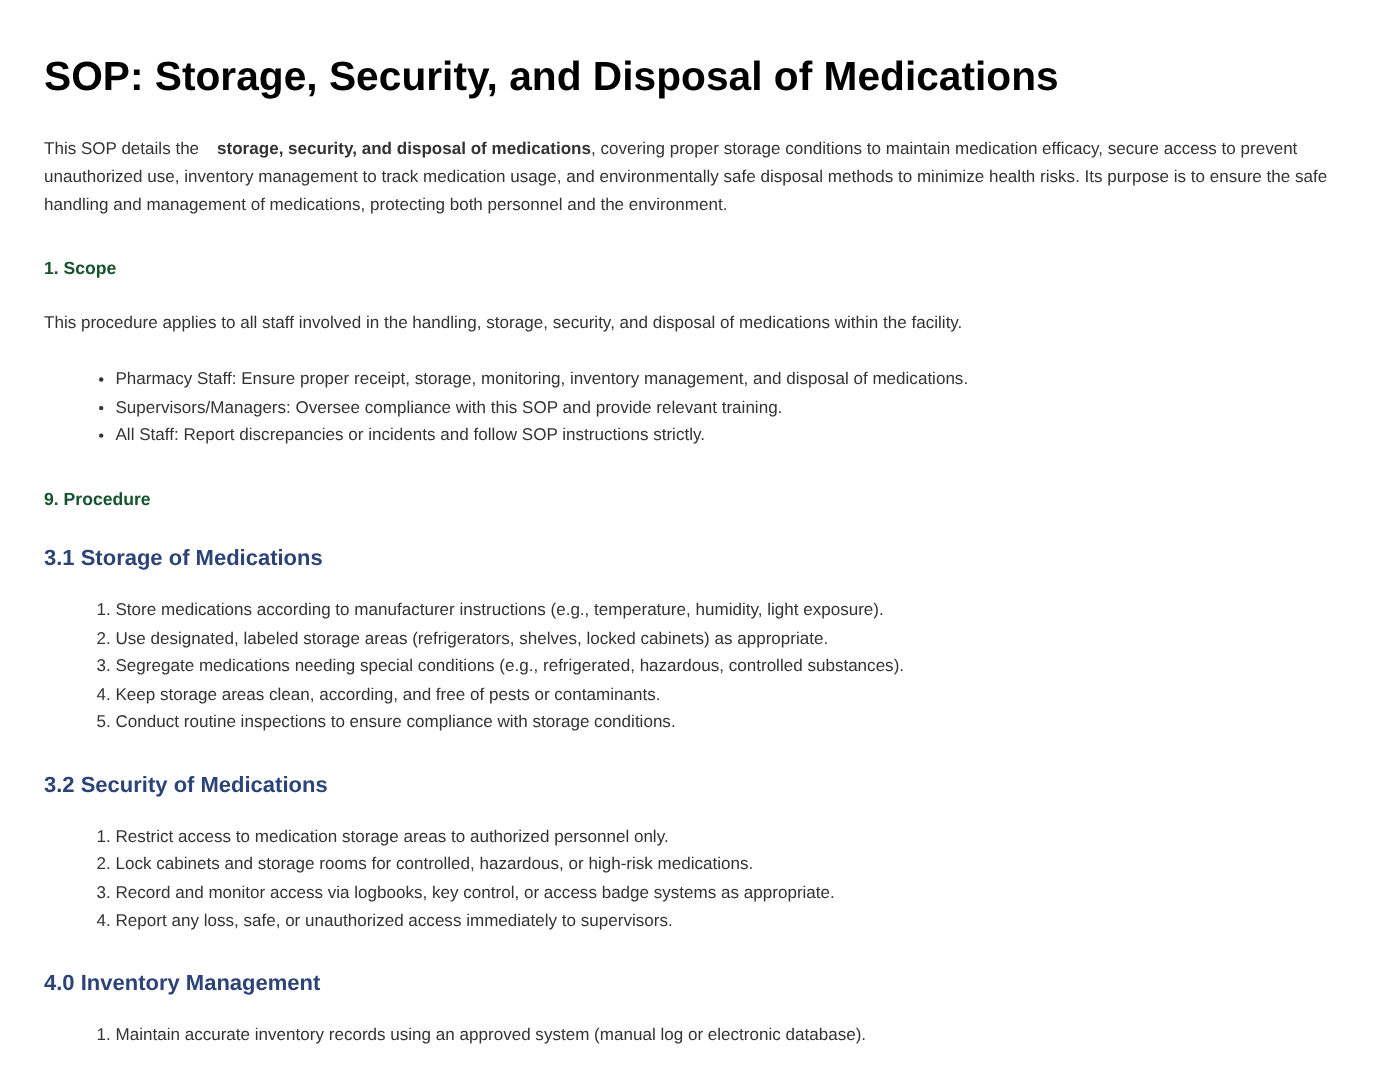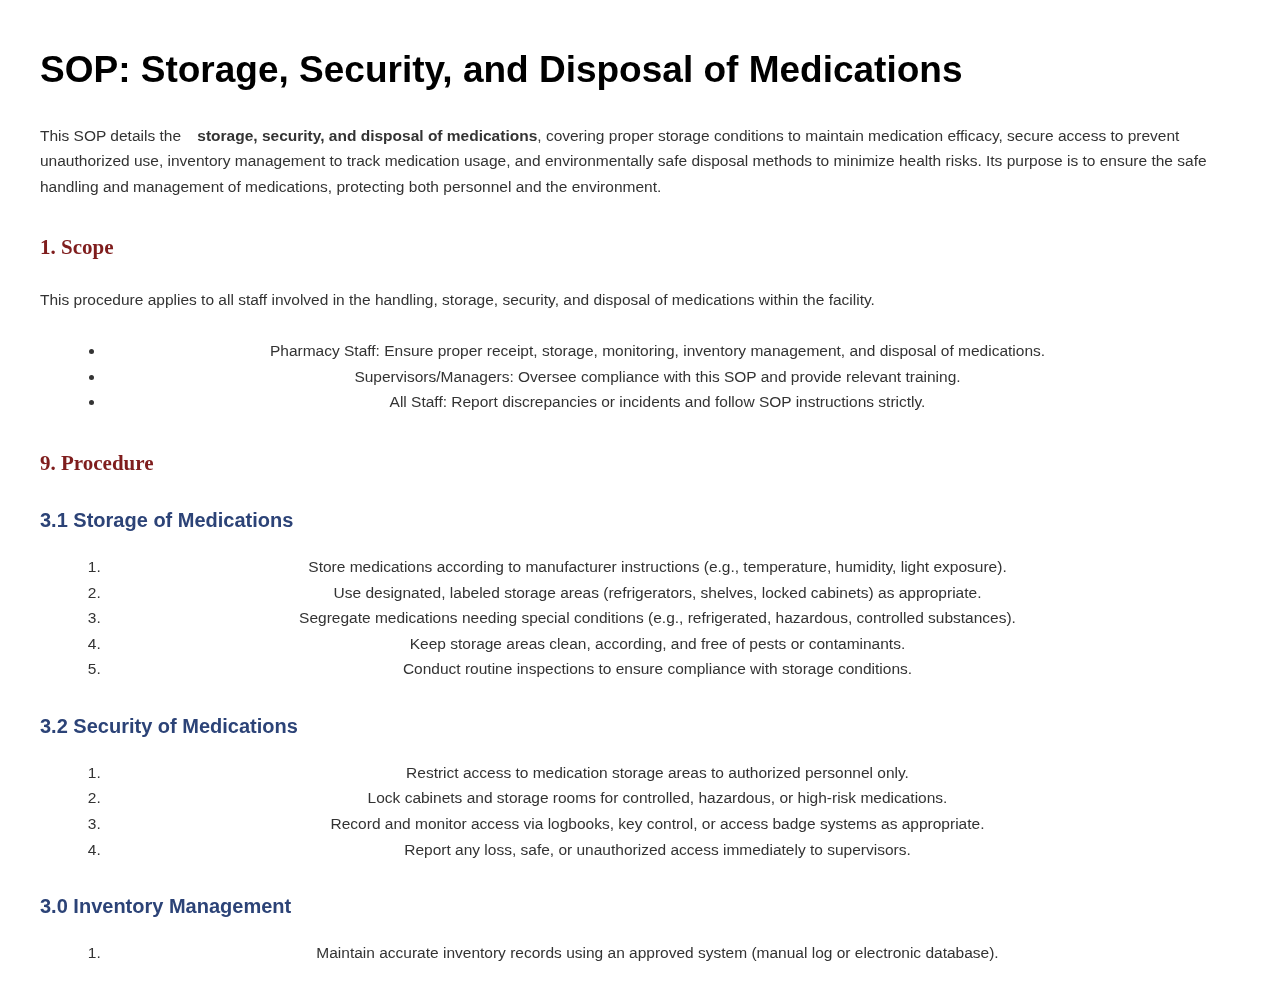--- a/index.html
+++ b/index.html
@@ -24,45 +24,43 @@
     max-width: 1170px;
   }
   h1 {
     font-size: 37px;
     line-height: 1.1;
     color: #000000;
     margin: 8px 0 32px 0;
     font-weight: bold;
   }
   h2 {
-    font-size: 21px;
-    color: #7f1d1d;
+    font-size: 16px;
+    color: #14532d;
     margin: 36px 0 26px 0;
     font-weight: bold;
     line-height: 1.2;
-    font-family: Liberation Serif, serif;
   }
   h3 {
     font-size: 20px;
     color: #2c4377;
     margin: 32px 0 22px 0;
     font-weight: bold;
     line-height: 1.2;
   }
   p {
     margin: 0 0 26px 0;
   }
   ul, ol {
     margin: 0 0 26px 0;
     padding-left: 65px;
   }
   li {
     margin: 0;
     padding: 0;
-    text-align: center;
   }
   strong { font-weight: bold; margin-left: 12px; }
 </style>
 </head>
 <body>
 
 <div class="page">
   <div class="content">
 
     <h1>SOP: Storage, Security, and Disposal of Medications</h1>
@@ -90,20 +88,20 @@
     </ol>
 
     <h3>3.2 Security of Medications</h3>
     <ol>
       <li>Restrict access to medication storage areas to authorized personnel only.</li>
       <li>Lock cabinets and storage rooms for controlled, hazardous, or high-risk medications.</li>
       <li>Record and monitor access via logbooks, key control, or access badge systems as appropriate.</li>
       <li>Report any loss, safe, or unauthorized access immediately to supervisors.</li>
     </ol>
 
-    <h3>3.0 Inventory Management</h3>
+    <h3>4.0 Inventory Management</h3>
     <ol>
       <li>Maintain accurate inventory records using an approved system (manual log or electronic database).</li>
 
     </ol>
 
   </div>
 </div>
 
 </body></html>

